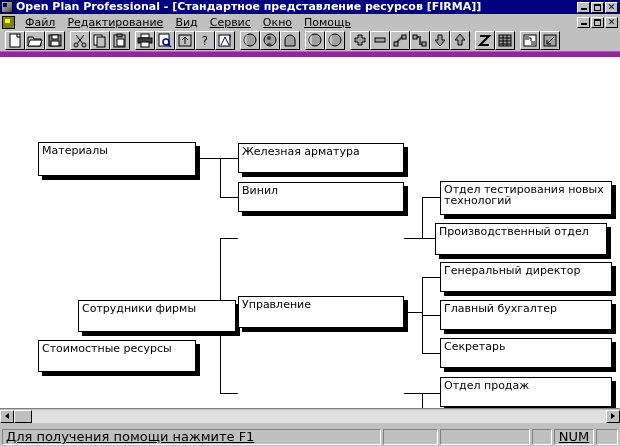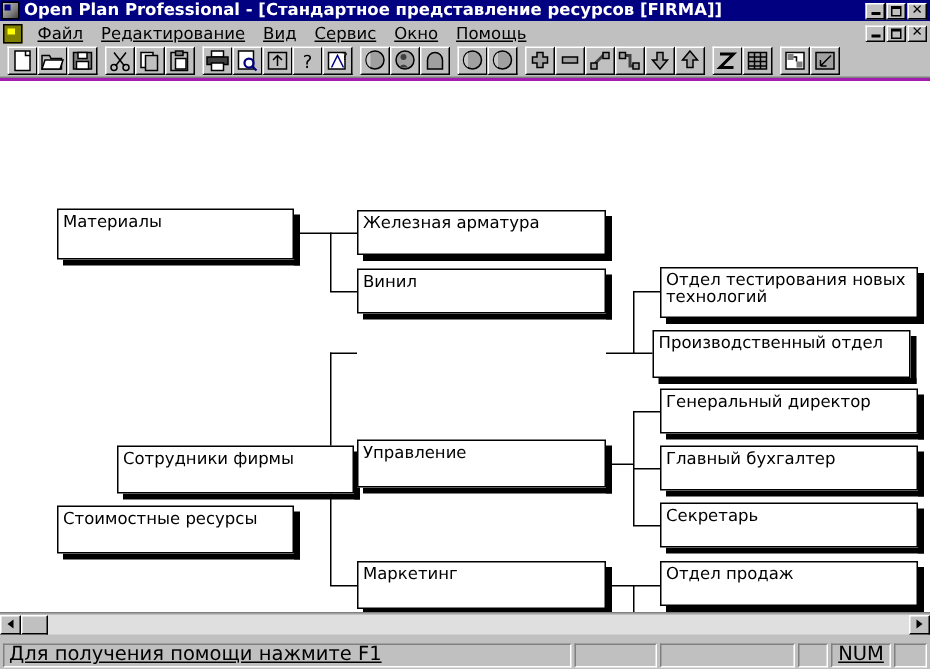--- a/index.html
+++ b/index.html
@@ -72,21 +72,21 @@
     border-top:1px solid #ffffff;border-left:1px solid #ffffff;
     border-right:1px solid #000000;border-bottom:1px solid #000000;
     box-sizing:border-box;position:relative;overflow:hidden;
   }
   .tbtn svg{display:block;position:absolute;left:1px;top:1px;}
 
   
   .client{
     position:absolute;left:0;top:52px;width:620px;height:356px;
     background:#ffffff;overflow:hidden;
-    border-top:2px solid #a21caf;box-sizing:border-box;
+    border-top:5px solid #a21caf;box-sizing:border-box;
   }
   .canvas{position:absolute;left:0;top:0;width:620px;height:356px;}
 
   .node{
     position:absolute;background:#ffffff;
     border:1px solid #000000;box-sizing:border-box;
     padding:2px 0 0 3px;
     font-size:11px;color:#000;line-height:11px;
     overflow:hidden;
   }
@@ -487,27 +487,20 @@
       </div>
 
       <div class="nodewrap" style="left:440px;top:281px;width:180px;height:34px;">
         <div class="sh-r" style="left:172px;top:4px;height:30px;"></div>
         <div class="sh-b" style="left:4px;top:30px;width:172px;"></div>
         <div class="node" style="left:0;top:0;width:172px;height:30px;">
           <span class="node-label">Секретарь</span>
         </div>
       </div>
 
-      <div class="nodewrap" style="left:238px;top:320px;width:170px;height:36px;">
-        <div class="sh-r" style="left:166px;top:4px;height:32px;"></div>
-        <div class="sh-b" style="left:4px;top:32px;width:166px;"></div>
-        <div class="node" style="left:0;top:0;width:166px;height:32px;">
-          <span class="node-label">Маркетинг</span>
-        </div>
-      </div>
 
       <div class="nodewrap" style="left:440px;top:320px;width:180px;height:34px;">
         <div class="sh-r" style="left:172px;top:4px;height:30px;"></div>
         <div class="sh-b" style="left:4px;top:30px;width:172px;"></div>
         <div class="node" style="left:0;top:0;width:172px;height:30px;">
           <span class="node-label">Отдел продаж</span>
         </div>
       </div>
 
     </div>

